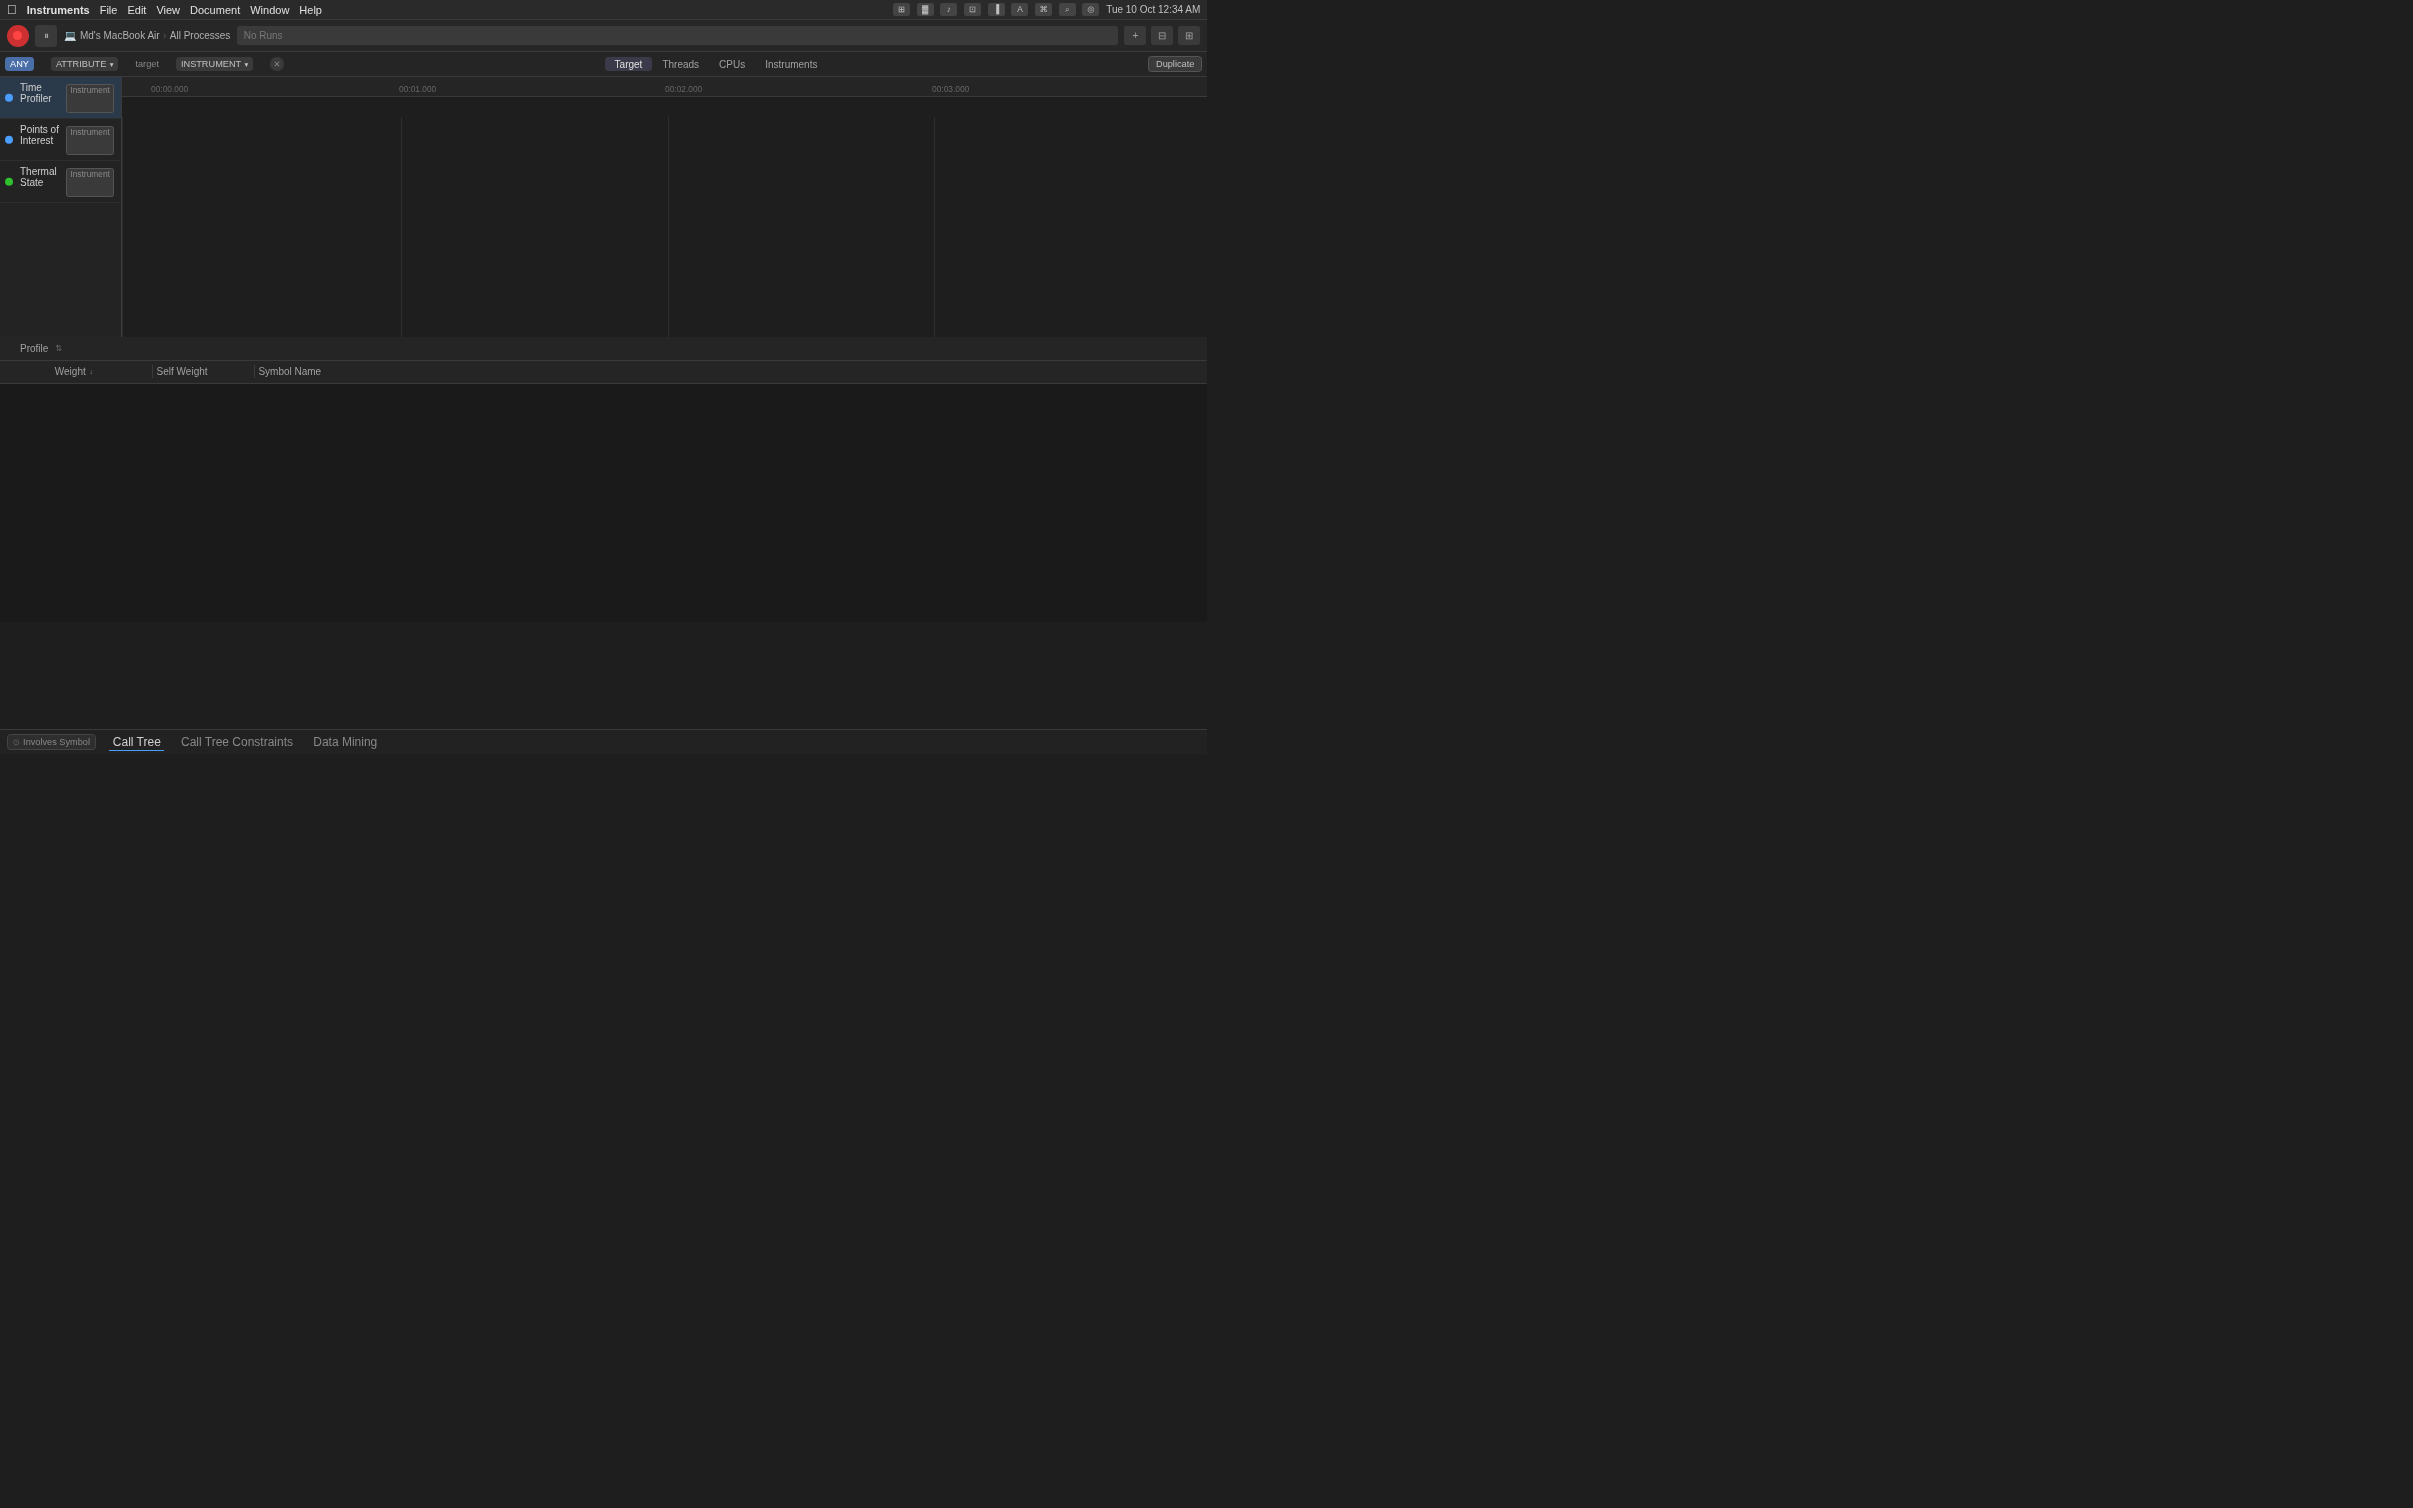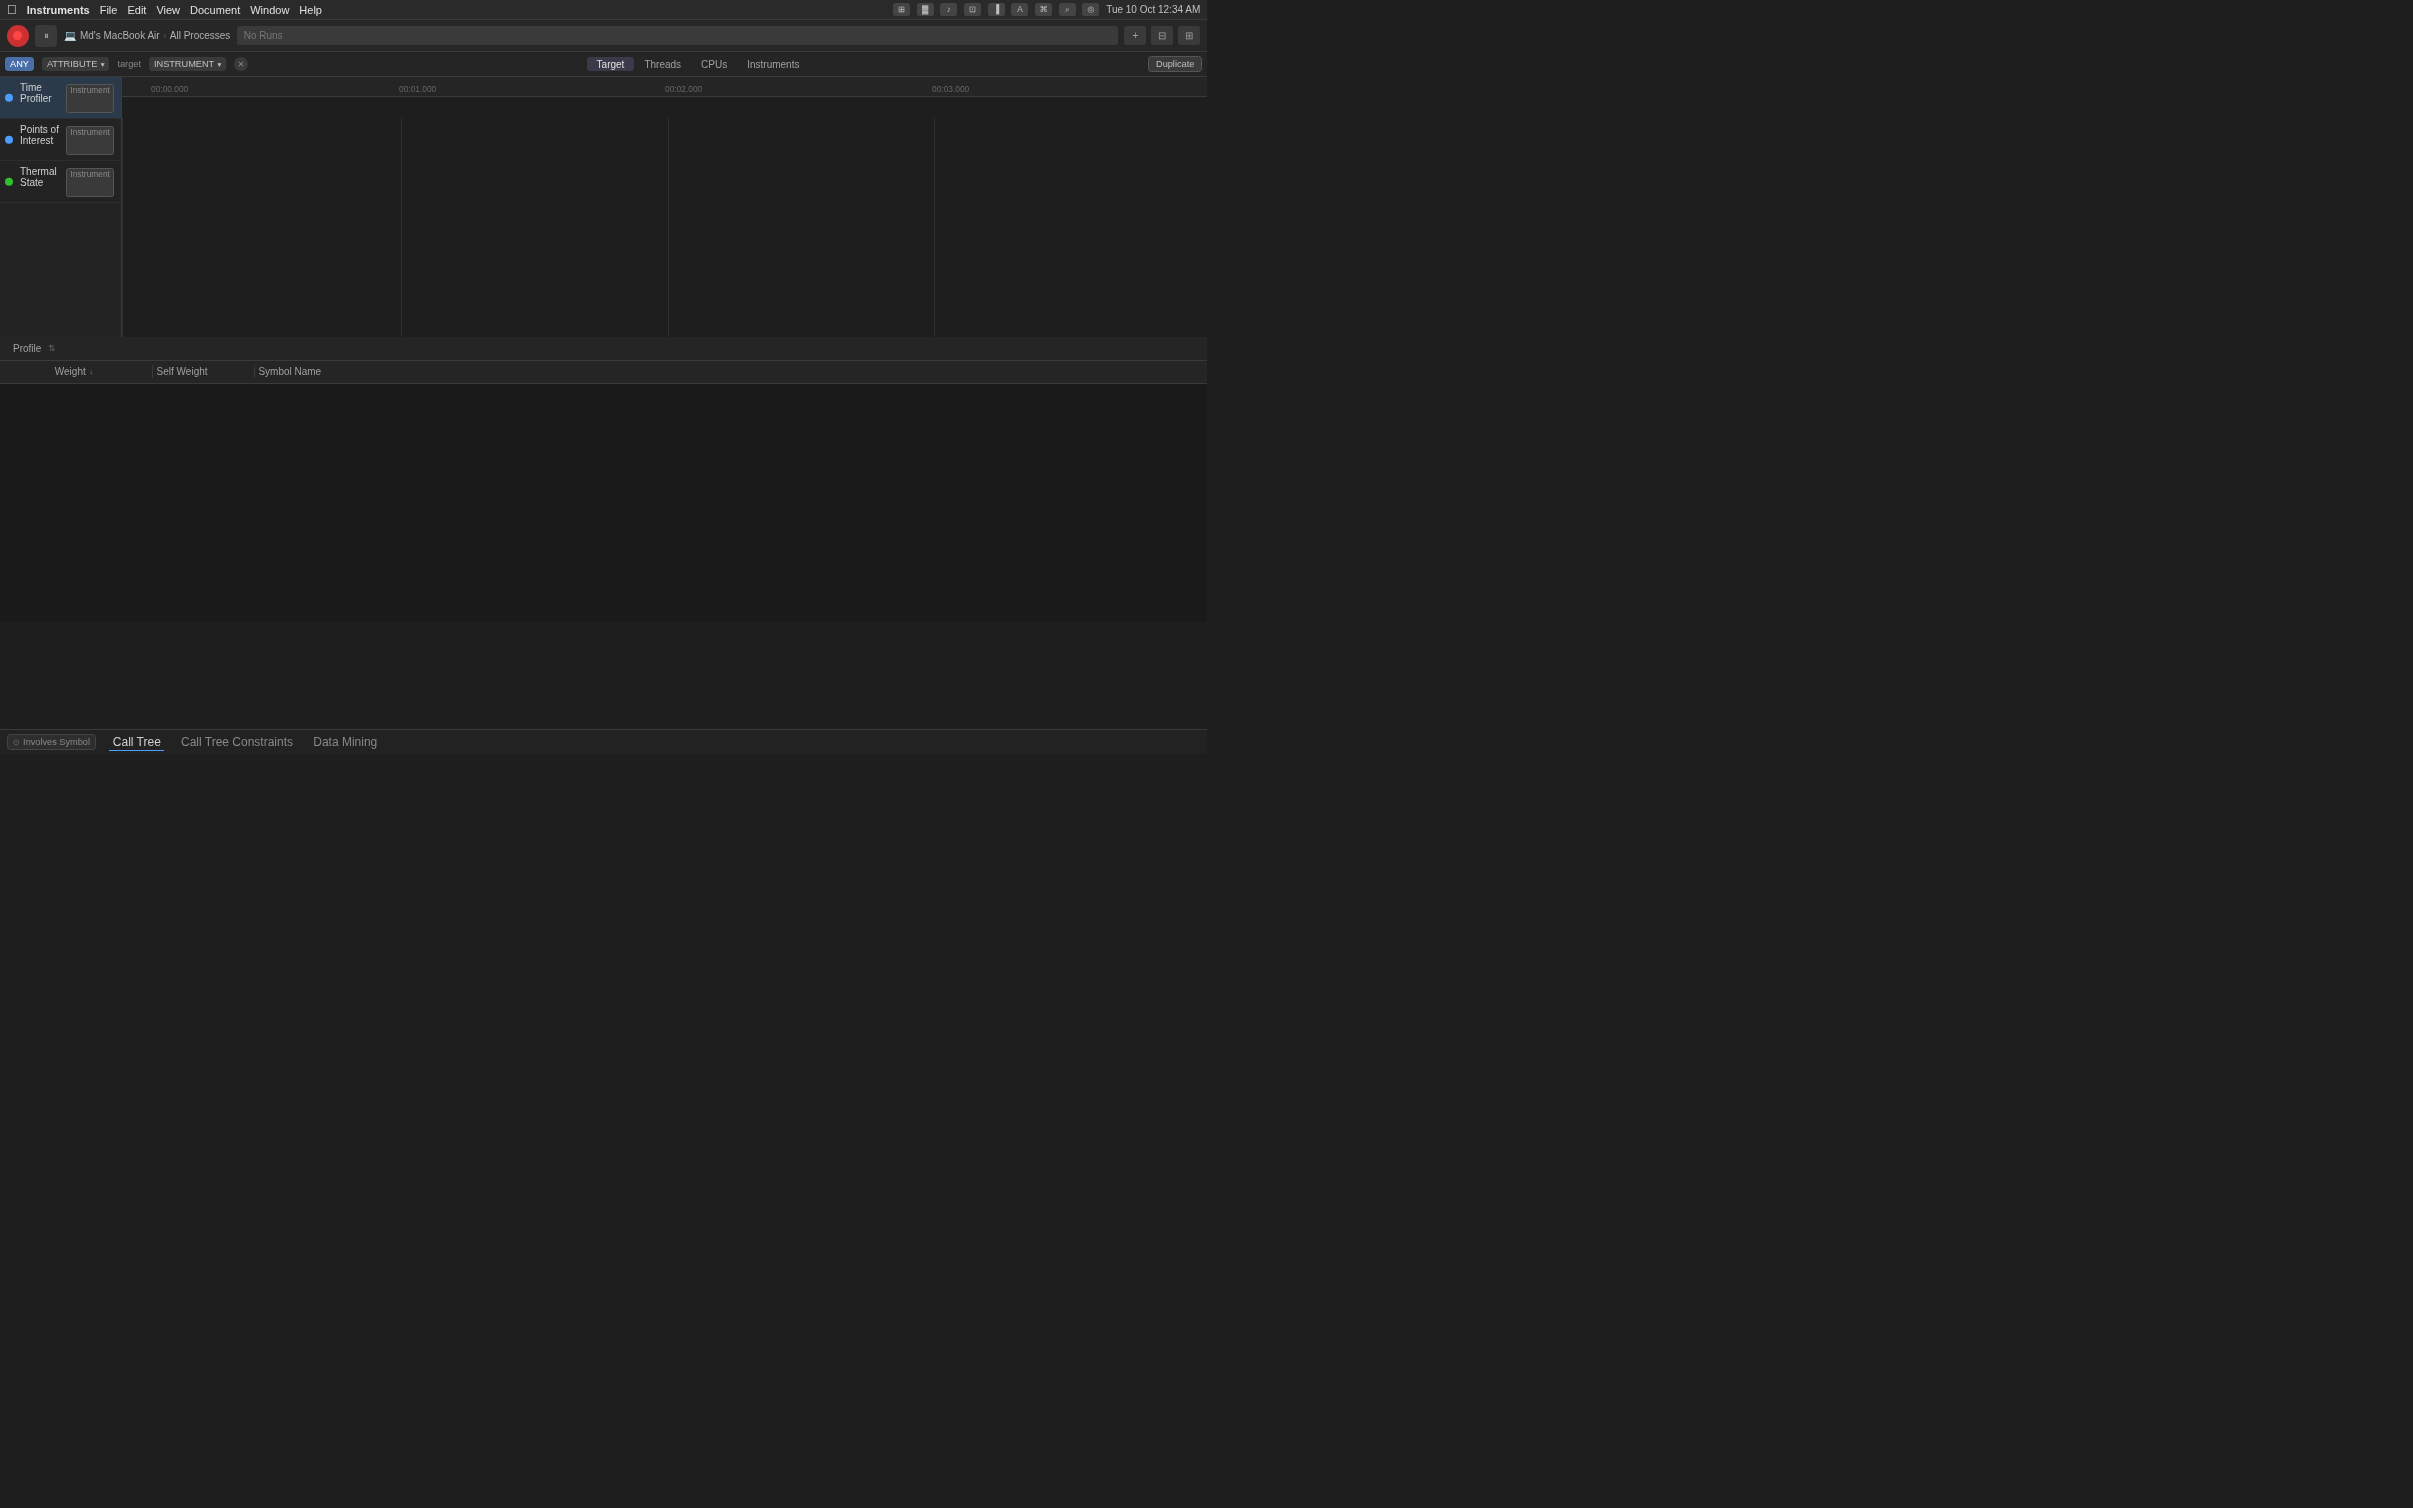--- a/index.html
+++ b/index.html
@@ -167,21 +167,21 @@
       font-size: 10px;
     }
 
     
     .filterbar {
       background: #252525;
       height: 25px;
       display: flex;
       align-items: center;
       padding: 0 5px;
-      gap: 8px;
+      gap: 17px;
       border-bottom: 0.8px solid #3a3a3a;
     }
     .filter-tag {
       background: #3a3a3a;
       border-radius: 3.4px;
       padding: 1.7px 5px;
       font-size: 9.2px;
       color: #c0c0c0;
       display: flex;
       align-items: center;
@@ -326,21 +326,21 @@
       right: 0;
       bottom: 0;
       background: #1e1e1e;
     }
     .profile-header {
       height: 23.5px;
       background: #252525;
       border-bottom: 0.8px solid #3a3a3a;
       display: flex;
       align-items: center;
-      padding: 0 13px;
+      padding: 0 20px;
       gap: 7px;
     }
     .profile-label {
       font-size: 10px;
       color: #a0a0a0;
       font-weight: 500;
     }
     .profile-sort-icon {
       font-size: 8.4px;
       color: #666;

